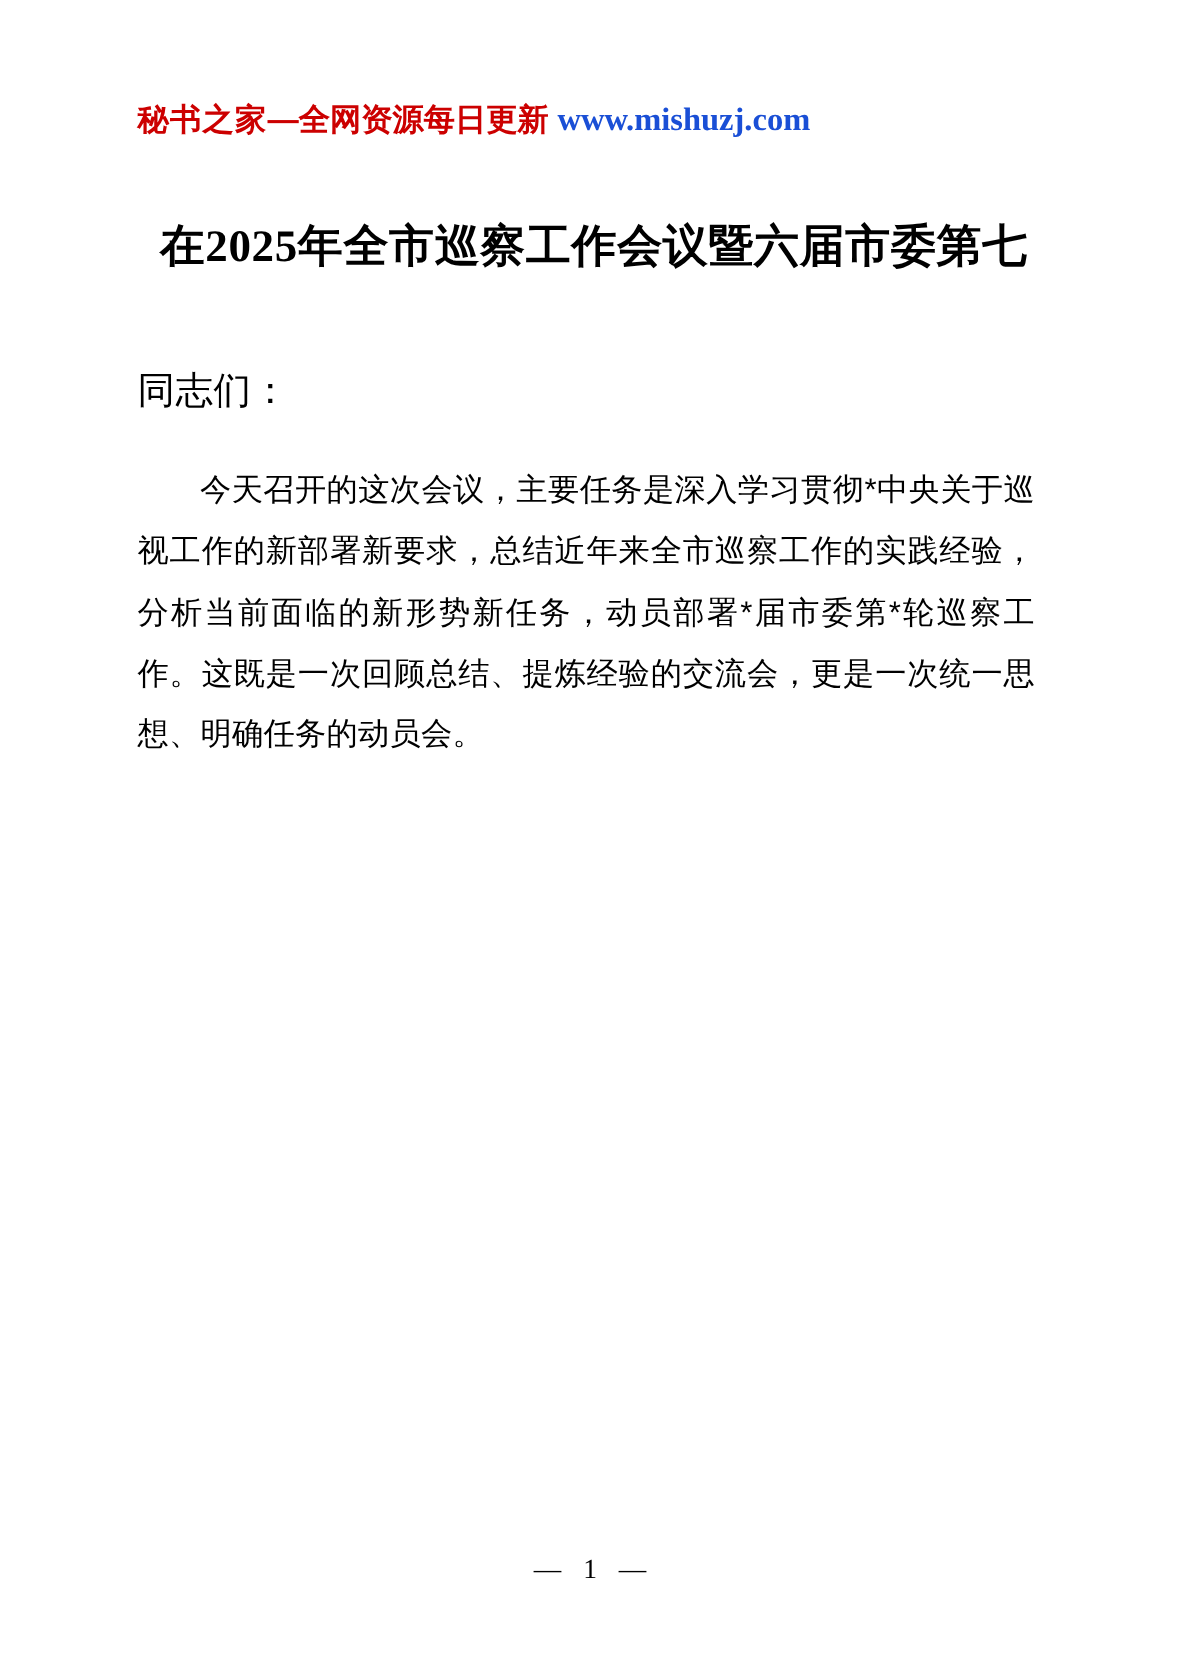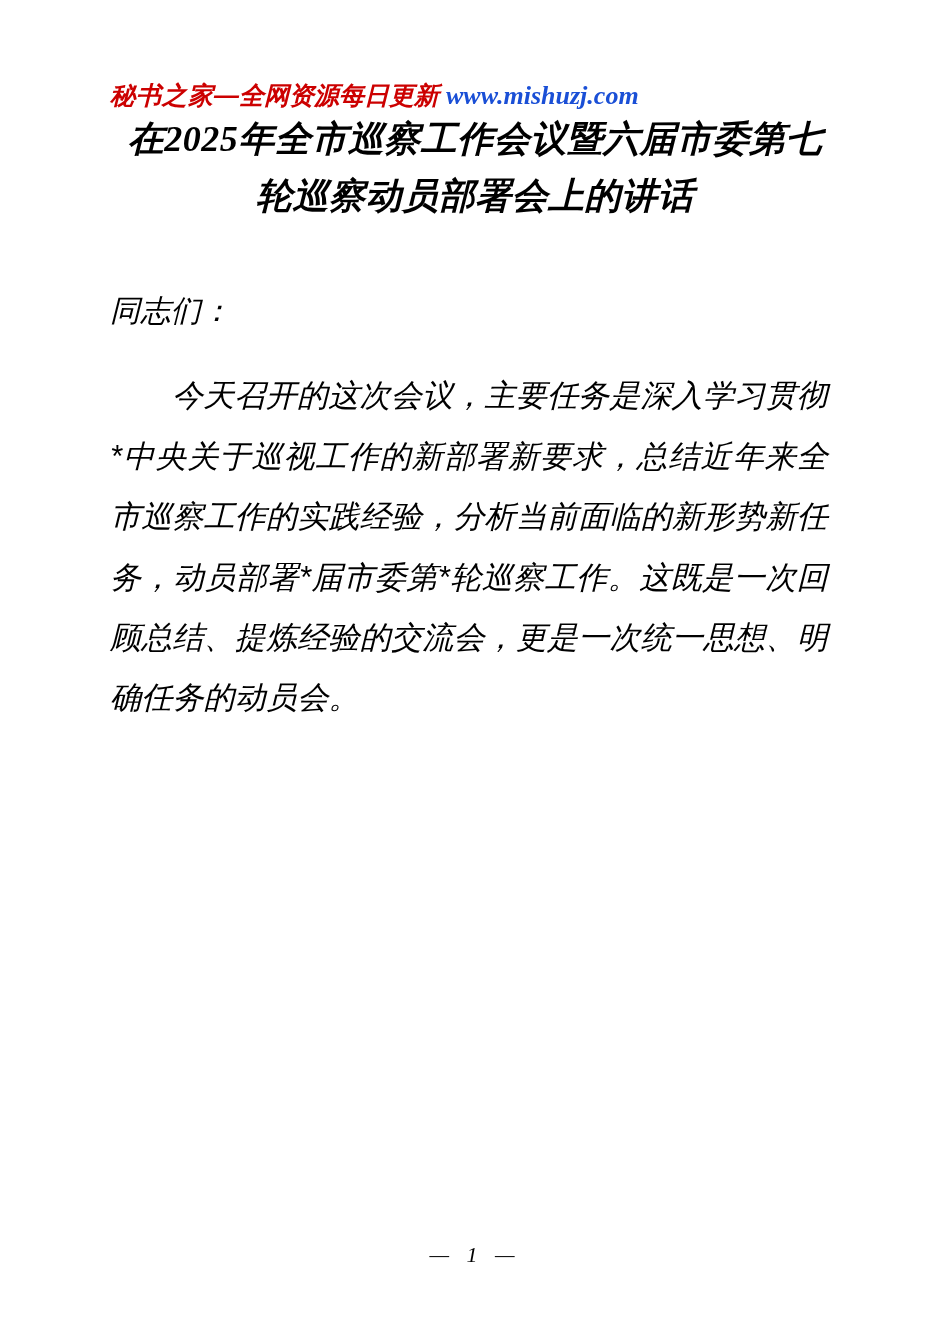--- a/index.html
+++ b/index.html
@@ -14,21 +14,20 @@
     color: #000000;
     position: relative;
     overflow: hidden;
   }
   .page {
     width: 950px;
     height: 1344px;
     box-sizing: border-box;
     padding: 0 110px;
     position: relative;
-    font-style: italic;
   }
   
   .banner {
     padding-top: 80px;
     font-size: 25px;
     line-height: 1.2;
     white-space: nowrap;
     font-weight: bold;
   }
   .banner .brand {
@@ -43,20 +42,21 @@
   .banner .url {
     color: #1a4fd6;
     font-weight: bold;
     font-family: "Liberation Serif", serif;
     font-size: 26px;
     letter-spacing: 0px;
   }
 
   
   .doc-title {
+    margin-top: 58px;
     text-align: center;
     font-size: 36px;
     font-weight: bold;
     line-height: 1.55;
     letter-spacing: 0.5px;
     padding: 0 10px;
   }
   .doc-title .num {
     font-family: "Liberation Serif", serif;
     font-weight: bold;
@@ -68,21 +68,21 @@
   
   .body-text {
     margin-top: 58px;
   }
   .salutation {
     font-size: 30px;
     line-height: 1.95;
     letter-spacing: 0.4px;
   }
   p.para {
-    font-size: 31px;
+    font-size: 25px;
     line-height: 1.95;
     text-align: justify;
     text-justify: inter-ideograph;
     margin: 10px 12px 0 0;
     text-indent: 2em;
     letter-spacing: 0.2px;
   }
   p.para.first {
     margin-top: 26px;
   }
@@ -103,21 +103,20 @@
 <body>
 
 <div class="page">
 
   <div class="banner">
     <span class="brand">秘书之家</span><span class="tagline">—全网资源每日更新</span> <span class="url">www.mishuzj.com</span>
   </div>
 
   <div class="doc-title">
     <span>在</span><span class="num">2025</span><span>年全市巡察工作会议暨六届市委</span><span class="strong">第七</span><br>
-    <span>轮巡察动员部署会上的讲话</span>
   </div>
 
   <div class="body-text">
     <div class="salutation">同志们：</div>
     <p class="para first">今天召开的这次会议，主要任务是深入学习贯彻*中央关于巡视工作的新部署新要求，总结近年来全市巡察工作的实践经验，分析当前面临的新形势新任务，动员部署*届市委第*轮巡察工作。这既是一次回顾总结、提炼经验的交流会，更是一次统一思想、明确任务的动员会。</p>
   </div>
 
   <div class="page-number">— 1 —</div>
 
 </div>

